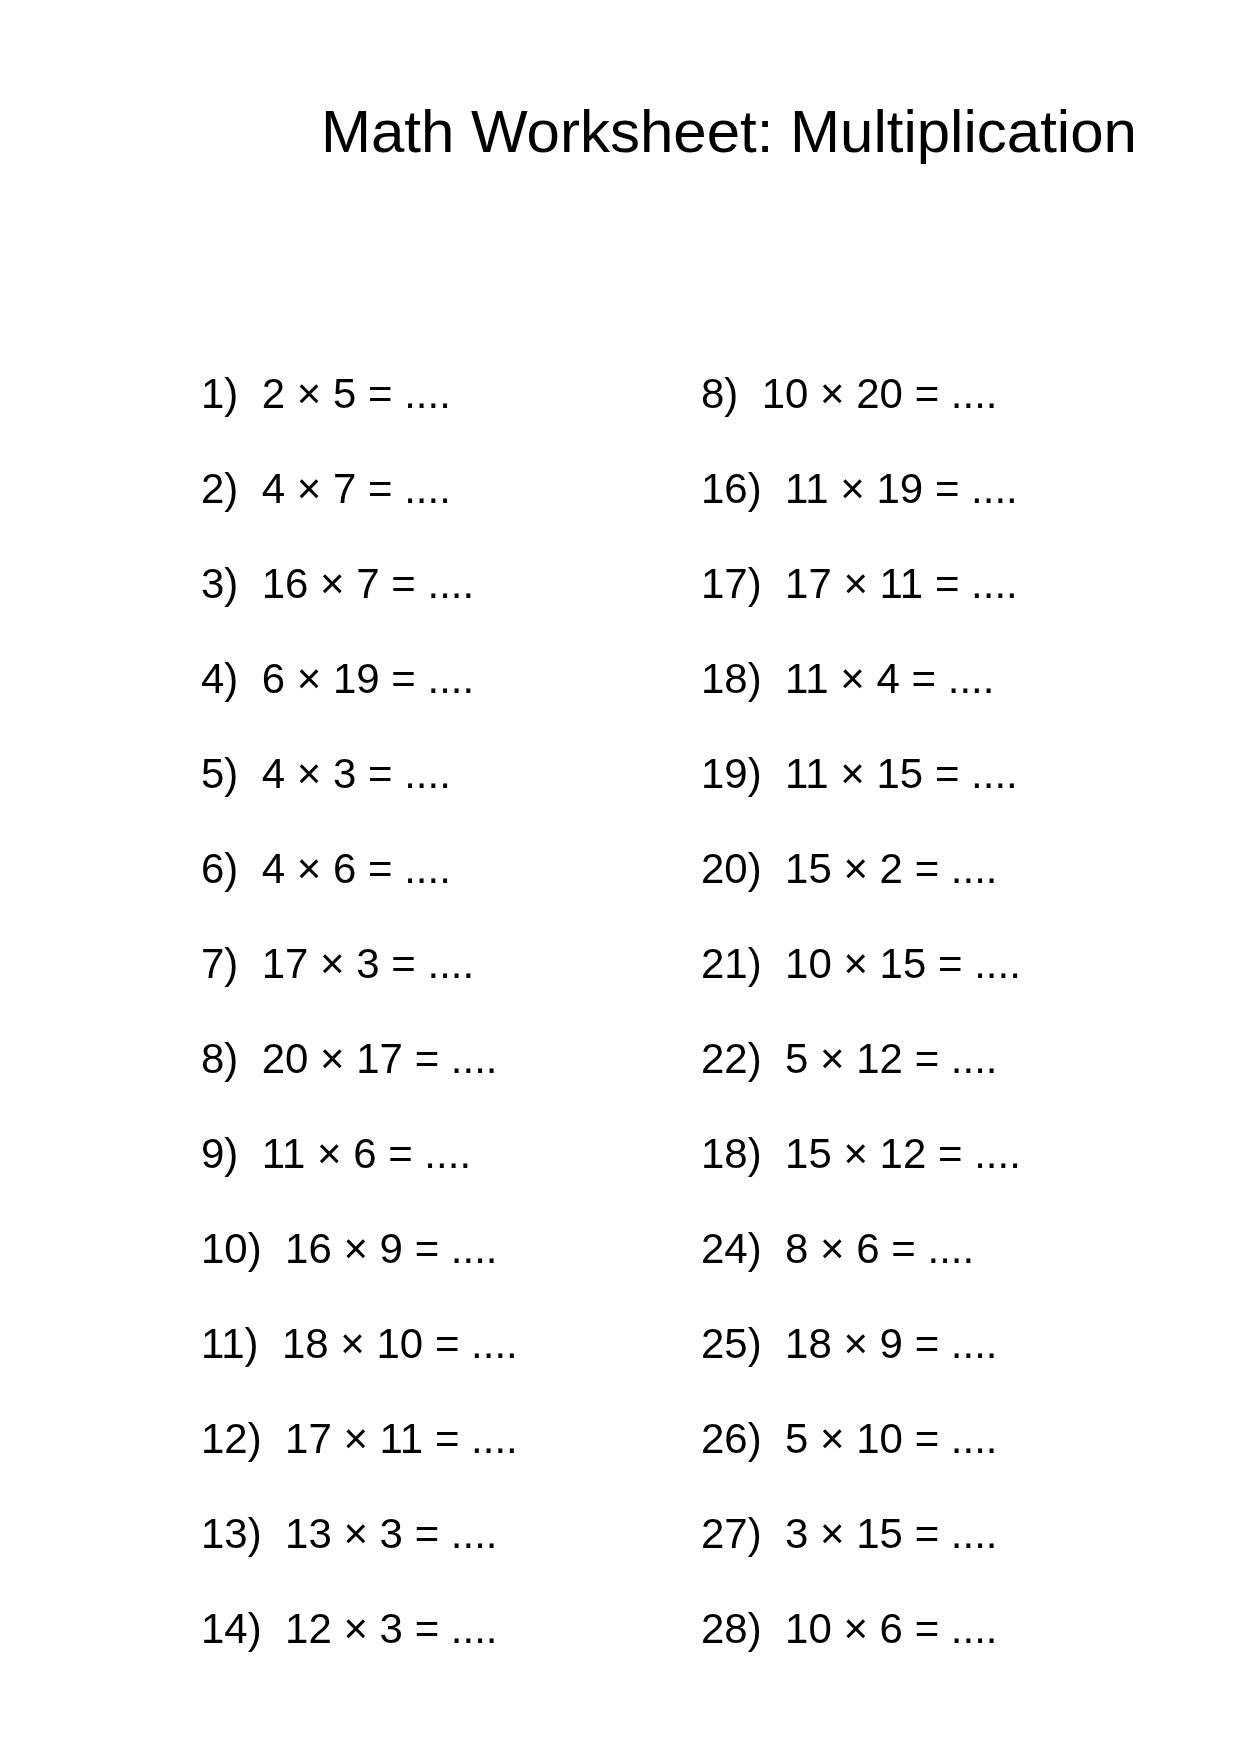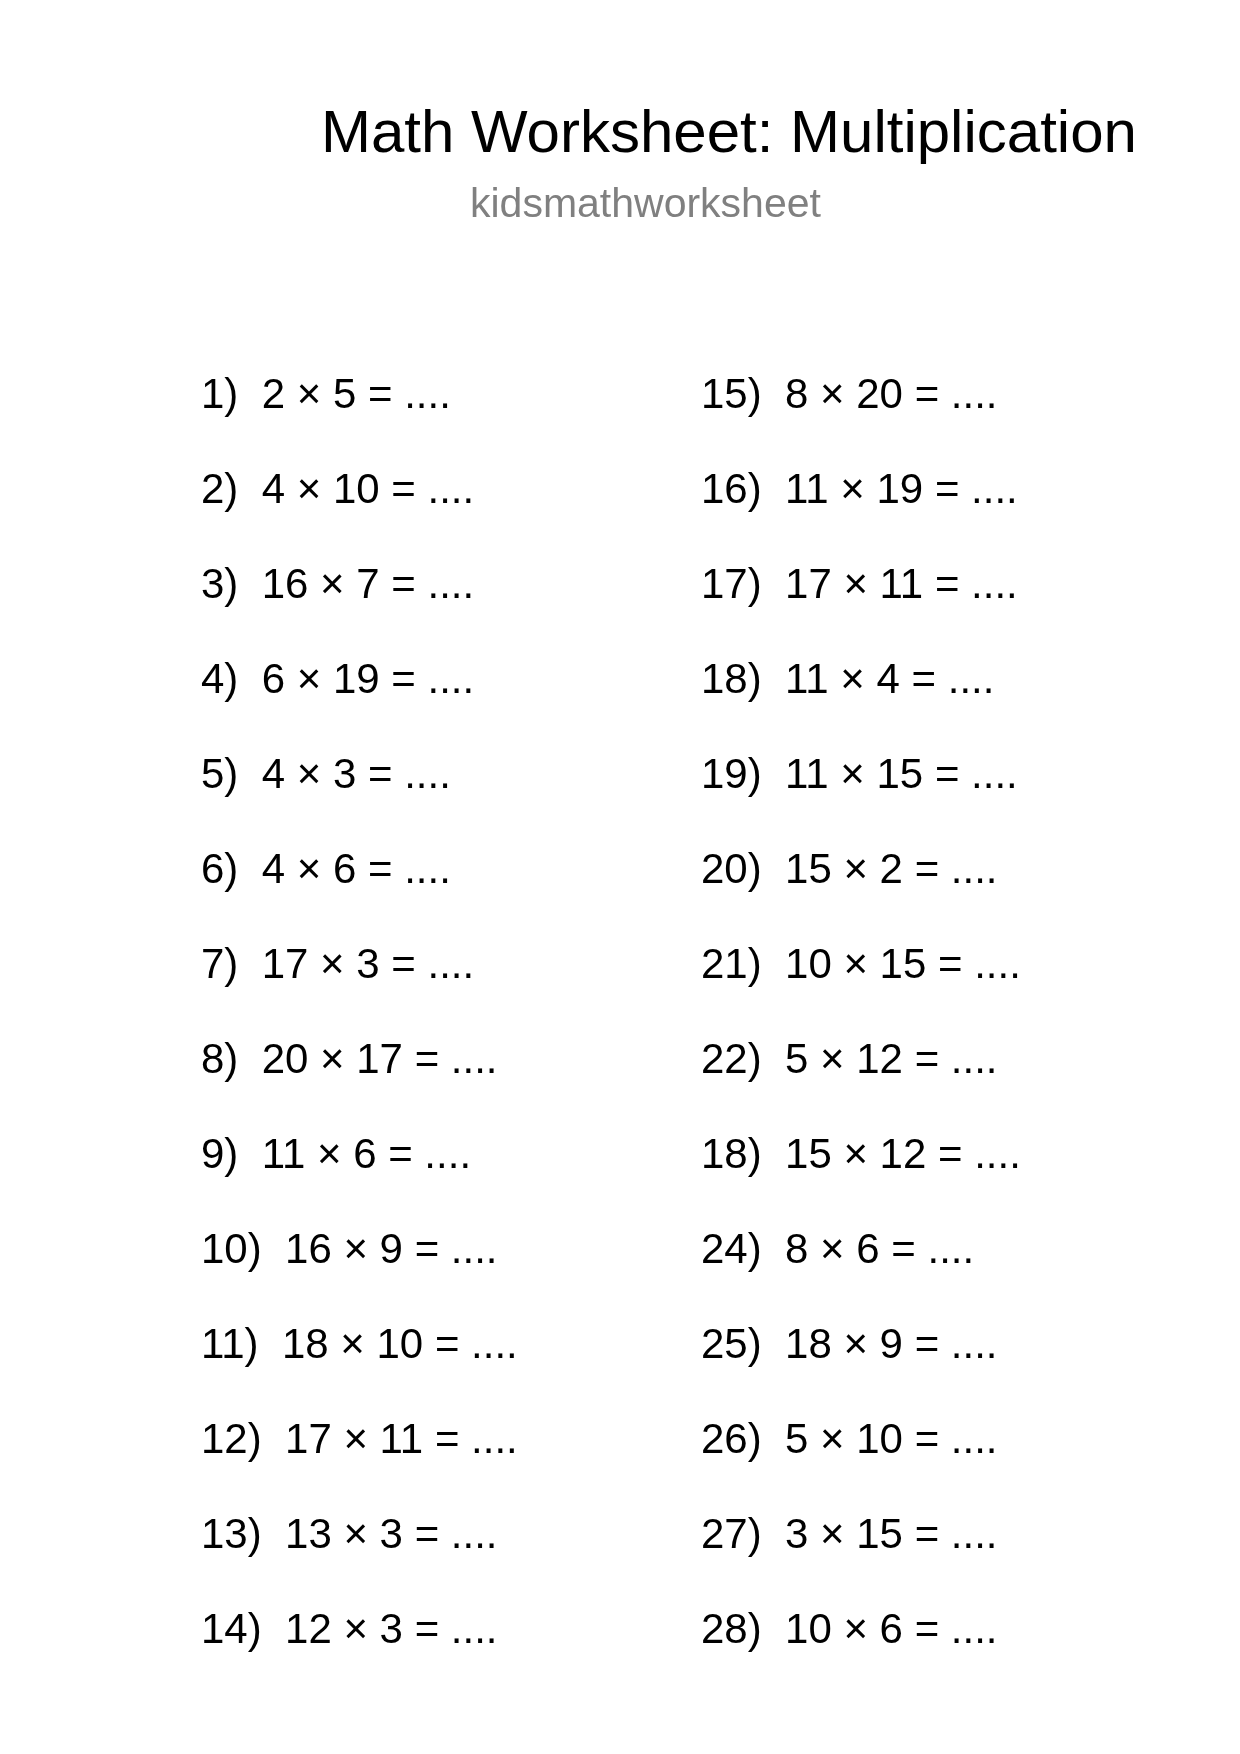--- a/index.html
+++ b/index.html
@@ -57,41 +57,40 @@
     white-space: pre;
     color: #000000;
     margin-top: 20px;
   }
 </style>
 </head>
 <body>
 
 <div class="page">
   <h1 class="title">Math Worksheet: Multiplication</h1>
-  <div class="subtitle">kidsmathworksheet</div>
 
   <div class="column col-left">
     <div class="problem" style="top:350px">1)  2 × 5 = ....</div>
-    <div class="problem" style="top:445px">2)  4 × 10 = ....</div>
+    <div class="problem" style="top:445px">2)  4 × 7 = ....</div>
     <div class="problem" style="top:540px">3)  16 × 7 = ....</div>
     <div class="problem" style="top:635px">4)  6 × 19 = ....</div>
     <div class="problem" style="top:730px">5)  4 × 3 = ....</div>
     <div class="problem" style="top:825px">6)  4 × 6 = ....</div>
     <div class="problem" style="top:920px">7)  17 × 3 = ....</div>
     <div class="problem" style="top:1015px">8)  20 × 17 = ....</div>
     <div class="problem" style="top:1110px">9)  11 × 6 = ....</div>
     <div class="problem" style="top:1205px">10)  16 × 9 = ....</div>
     <div class="problem" style="top:1300px">11)  18 × 10 = ....</div>
     <div class="problem" style="top:1395px">12)  17 × 11 = ....</div>
     <div class="problem" style="top:1490px">13)  13 × 3 = ....</div>
     <div class="problem" style="top:1585px">14)  12 × 3 = ....</div>
   </div>
 
   <div class="column col-right">
-    <div class="problem" style="top:350px">15)  8 × 20 = ....</div>
+    <div class="problem" style="top:350px">8)  10 × 20 = ....</div>
     <div class="problem" style="top:445px">16)  11 × 19 = ....</div>
     <div class="problem" style="top:540px">17)  17 × 11 = ....</div>
     <div class="problem" style="top:635px">18)  11 × 4 = ....</div>
     <div class="problem" style="top:730px">19)  11 × 15 = ....</div>
     <div class="problem" style="top:825px">20)  15 × 2 = ....</div>
     <div class="problem" style="top:920px">21)  10 × 15 = ....</div>
     <div class="problem" style="top:1015px">22)  5 × 12 = ....</div>
     <div class="problem" style="top:1110px">18)  15 × 12 = ....</div>
     <div class="problem" style="top:1205px">24)  8 × 6 = ....</div>
     <div class="problem" style="top:1300px">25)  18 × 9 = ....</div>

